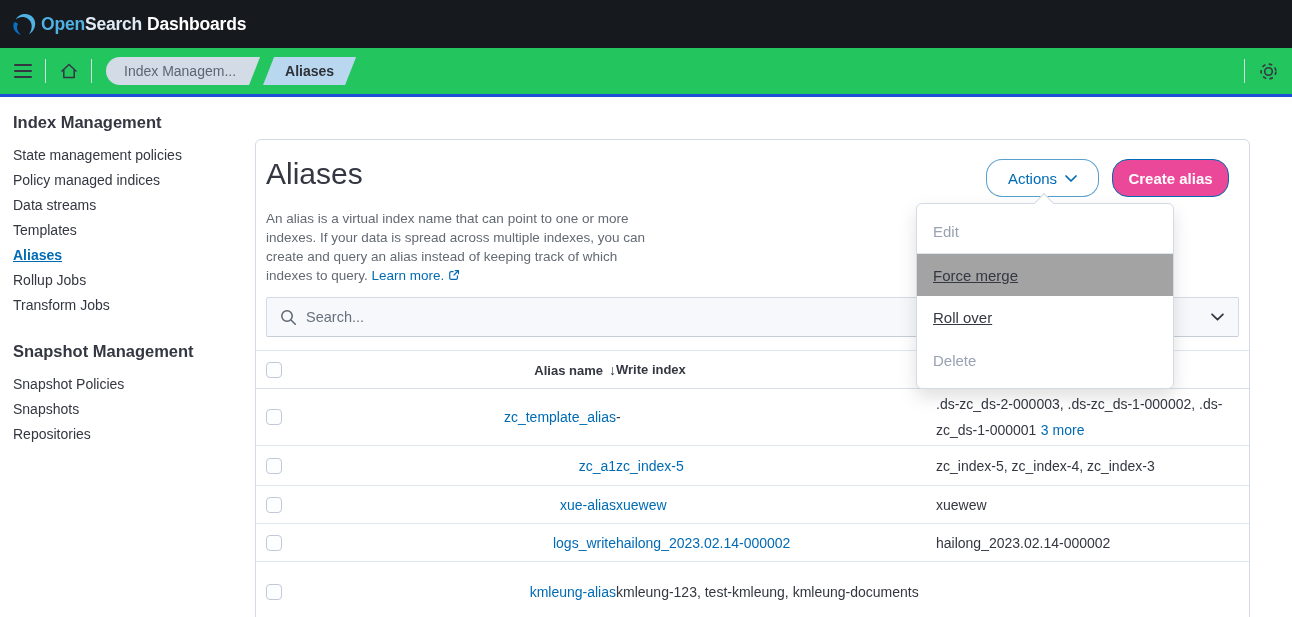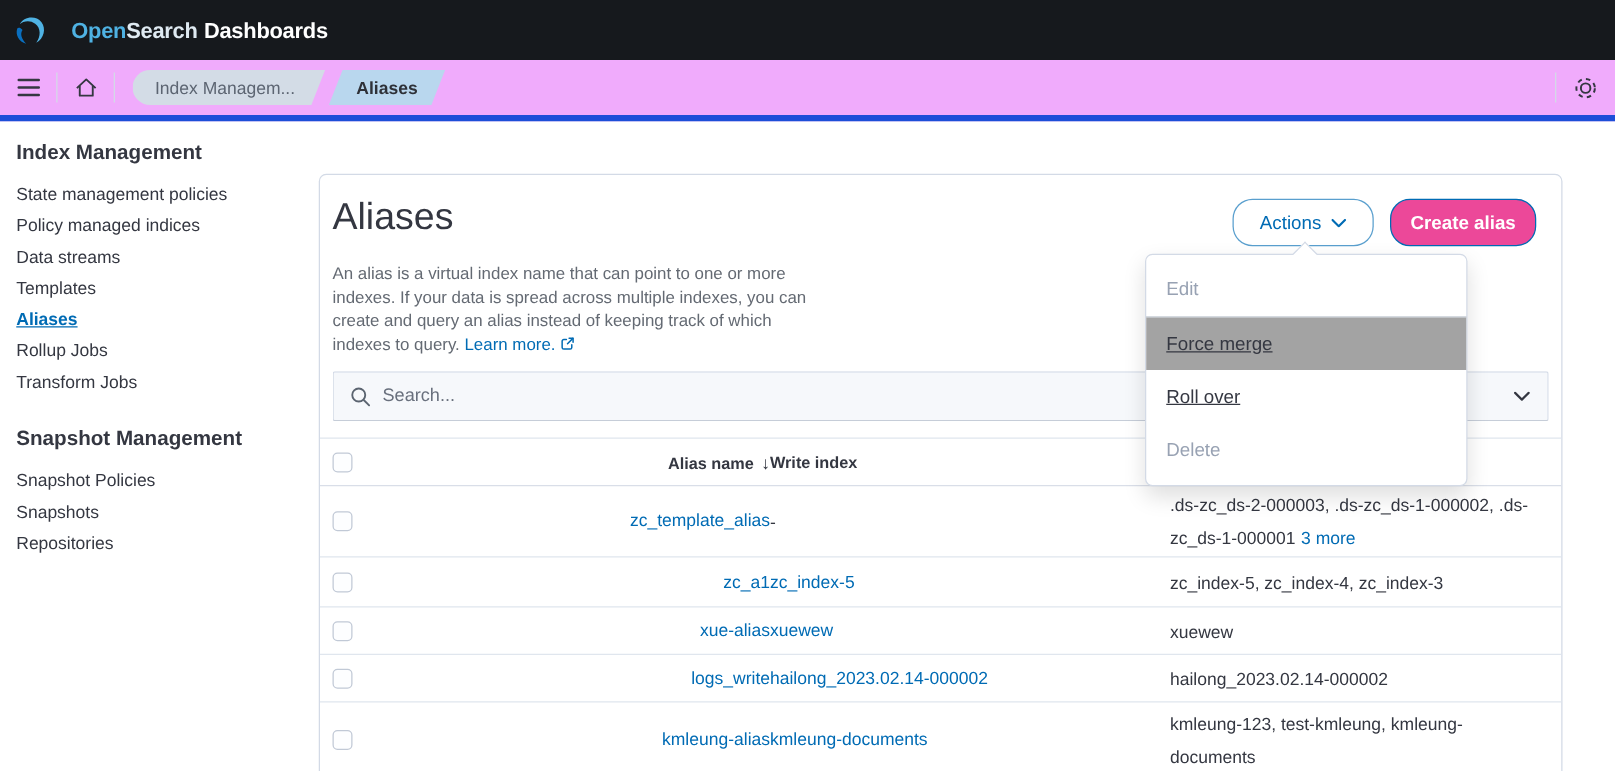--- a/index.html
+++ b/index.html
@@ -5,28 +5,28 @@
   * { box-sizing: border-box; margin: 0; padding: 0; }
   html,body { width:1292px; height:617px; }
   body {
     font-family: "Liberation Sans", sans-serif;
     color:#343741; background:#fff;
     position:relative; overflow:hidden;
   }
   
   .top-bar { position:absolute; top:0; left:0; right:0; height:48px; background:#16191d;
              display:flex; align-items:center; padding-left:10px; }
-  .logo { display:flex; align-items:center; gap:20px; }
+  .logo { display:flex; align-items:center; gap:4px; }
   .logo-text { font-size:17.5px; font-weight:700; letter-spacing:-0.2px; white-space:nowrap; }
   .logo-open { color:#4fb2e3; }
   .logo-search { color:#dfeaf2; }
   .logo-product { color:#ffffff; margin-left:5px; }
   
-  .nav-bar { position:absolute; top:48px; left:0; right:0; height:49px; background:#f0abfc;
-             border-bottom:5px solid #1d4ed8; display:flex; align-items:center; }
+  .nav-bar { position:absolute; top:48px; left:0; right:0; height:49px; background:#22c55e;
+             border-bottom:3px solid #1d4ed8; display:flex; align-items:center; }
   .nav-btn { width:45px; height:48px; display:flex; align-items:center; justify-content:center; cursor:pointer; background:none; border:none; }
   .nav-divider { width:1px; height:24px; background:#d3dae6; }
   .hamburger { display:flex; flex-direction:column; gap:4px; }
   .hamburger span { display:block; width:18px; height:2px; background:#343741; border-radius:1px; }
   .breadcrumbs { display:flex; align-items:center; margin-left:14px; }
   .crumb { height:28px; display:flex; align-items:center; font-size:14px; white-space:nowrap; }
   .crumb-first { background:#d3dce6; color:#5c6572; padding:0 24px 0 18px;
                  border-radius:14px 0 0 14px;
                  clip-path:polygon(0 0,100% 0,calc(100% - 11px) 100%,0 100%); }
   .crumb-active { background:#b9d7ee; color:#2e3138; font-weight:600; padding:0 22px; margin-left:3px;
@@ -240,21 +240,20 @@
       <div class="col-alias"><a class="cell-link">logs_write</a></div>
       <div class="col-write"><a class="cell-link">hailong_2023.02.14-000002</a></div>
       <div class="col-indexes"><span class="cell-text">hailong_2023.02.14-000002</span></div>
     </div>
 
     <div class="trow r-wrap">
       <div class="col-check">
           <span class="checkbox"></span>
         </div>
       <div class="col-alias"><a class="cell-link">kmleung-alias</a></div>
-      <div class="col-write"><a class="cell-link">kmleung-documents</a></div>
       <div class="col-indexes"><span class="cell-text">kmleung-123, test-kmleung, kmleung-documents</span></div>
     </div>
   </div>
 </div>
 
 <div class="popover">
   <div class="popover-beak"></div>
   <div class="menu-item disabled">Edit</div>
   <div class="menu-item enabled highlighted">Force merge</div>
   <div class="menu-item enabled">Roll over</div>

